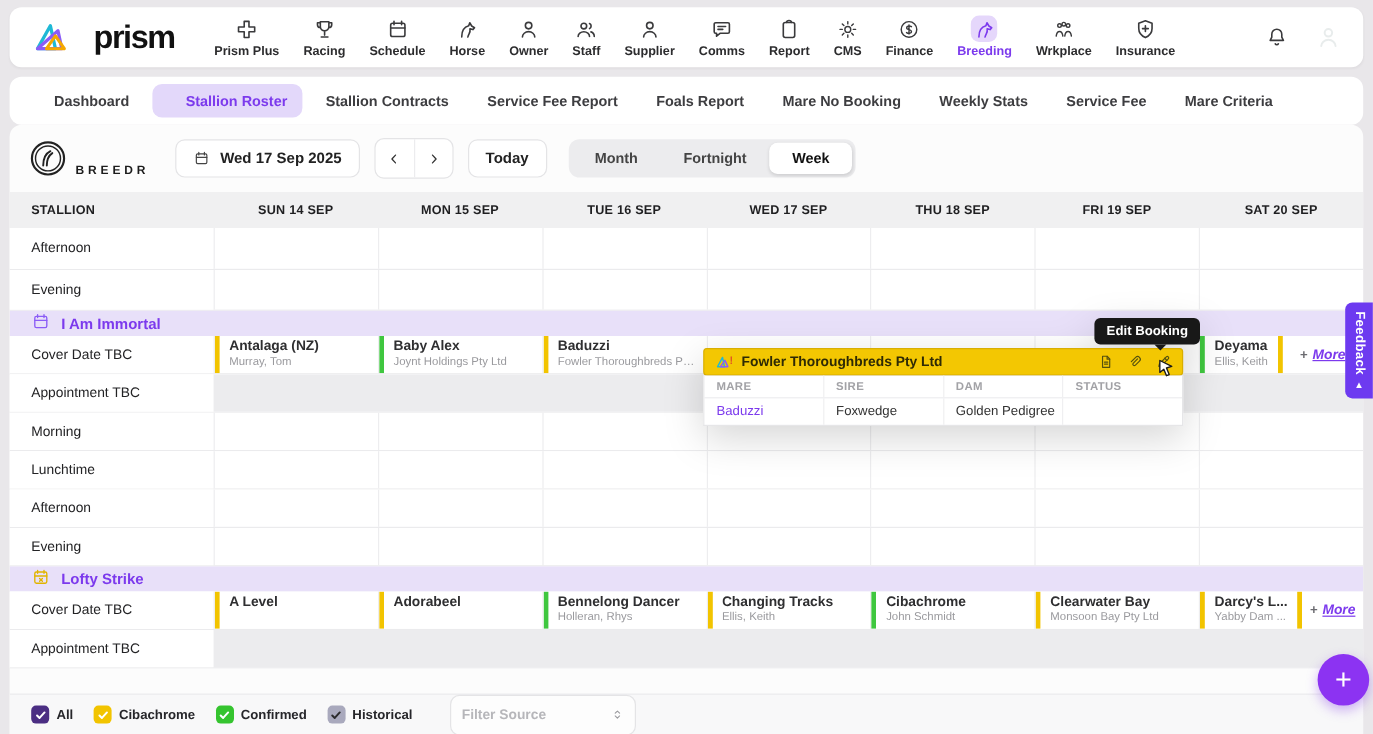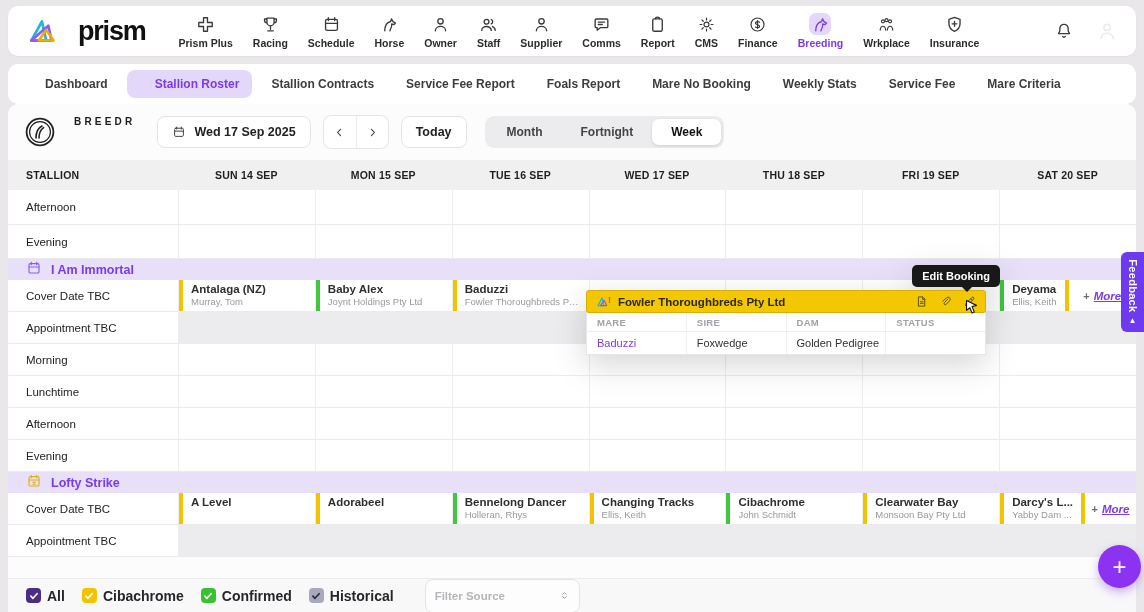--- a/index.html
+++ b/index.html
@@ -25,21 +25,21 @@
   
   .tabbar { position:absolute; left:8px; right:8px; top:64px; height:40px; background:#fff; border-radius:10px;
             display:flex; align-items:center; gap:6px; padding:0 24px; }
   .tab { font-size:12px; font-weight:600; color:#3d3d40; padding:7px 13px; border-radius:8px; cursor:pointer; white-space:nowrap; }
   .tab.active { background:#e3d8fa; color:#7c3aed;padding-left:28px; }
 
   
   .content { position:absolute; left:8px; right:8px; top:104px; bottom:0; background:#fcfcfc; border-radius:10px 10px 0 0; overflow:hidden; }
 
   .toolbar { height:56px; display:flex; align-items:center; padding:0 16px; gap:12px; }
-  .breedr { display:flex; align-items:flex-start; gap:18px; margin-right:10px; }
+  .breedr { display:flex; align-items:flex-end; gap:7px; margin-right:10px; }
   .breedr svg { width:32px; height:32px; }
   .breedr-text { font-size:10px; font-weight:800; letter-spacing:3.2px; color:#1c1c1c; }
   .btn { background:#fff; border:1px solid #e4e4e6; border-radius:8px; font-size:12.5px; font-weight:600; color:#222;
          display:flex; align-items:center; gap:8px; padding:8px 14px; cursor:pointer; }
   .btn svg { width:14px; height:14px; color:#444; }
   .pager { display:flex; background:#fff; border:1px solid #e4e4e6; border-radius:8px; overflow:hidden; }
   .pager .pg { width:32px; height:32px; display:flex; align-items:center; justify-content:center; cursor:pointer; }
   .pager .pg + .pg { border-left:1px solid #ececee; }
   .pager svg { width:13px; height:13px; color:#333; }
   .segmented { background:#ececee; border-radius:9px; padding:3px; display:flex; margin-left:6px; }
@@ -94,21 +94,21 @@
              padding:5px 10px; border-radius:5px; white-space:nowrap; }
   .tooltip:after { content:""; position:absolute; bottom:-5px; right:28px; border:5px solid transparent; border-top-color:#181818; border-bottom:none; }
   .cursor { position:absolute; top:9px; right:6px; width:17px; height:17px; z-index:8; }
 
   
   .bottombar { position:absolute; left:0; right:0; bottom:0; height:34px; background:#f8f8f9; border-top:1px solid #ececee;
                display:flex; align-items:center; gap:17px; padding:0 18px; }
   .chk { display:flex; align-items:center; gap:6px; cursor:pointer; }
   .chk-box { width:15px; height:15px; border-radius:4px; display:flex; align-items:center; justify-content:center; }
   .chk-box svg { width:10px; height:10px; }
-  .chk-label { font-size:14px; font-weight:700; color:#26262a; }
+  .chk-label { font-size:11px; font-weight:700; color:#26262a; }
   .filter-select { margin-left:14px; width:155px; height:27px; background:#fdfdfd; border:1px solid #e4e4e6; border-radius:8px;
                    display:flex; align-items:center; justify-content:space-between; padding:16px 9px; cursor:pointer;font-weight:bold; }
   .filter-select .fs-ph { font-size:11.5px; color:#b6b6ba; }
   .filter-select svg { width:11px; height:11px; color:#9a9a9e; }
 
   
   .feedback { position:absolute; right:0; top:252px; width:23px; height:80px; background:#6d3af0; color:#fff;
               border-radius:6px 0 0 6px; display:flex; align-items:center; justify-content:center; cursor:pointer; z-index:9; }
   .feedback span { writing-mode:vertical-rl; transform:rotate(180deg); font-size:11px; font-weight:600; letter-spacing:.3px; display:flex; align-items:center; gap:4px; }
   .feedback .tri { font-size:8px; }

